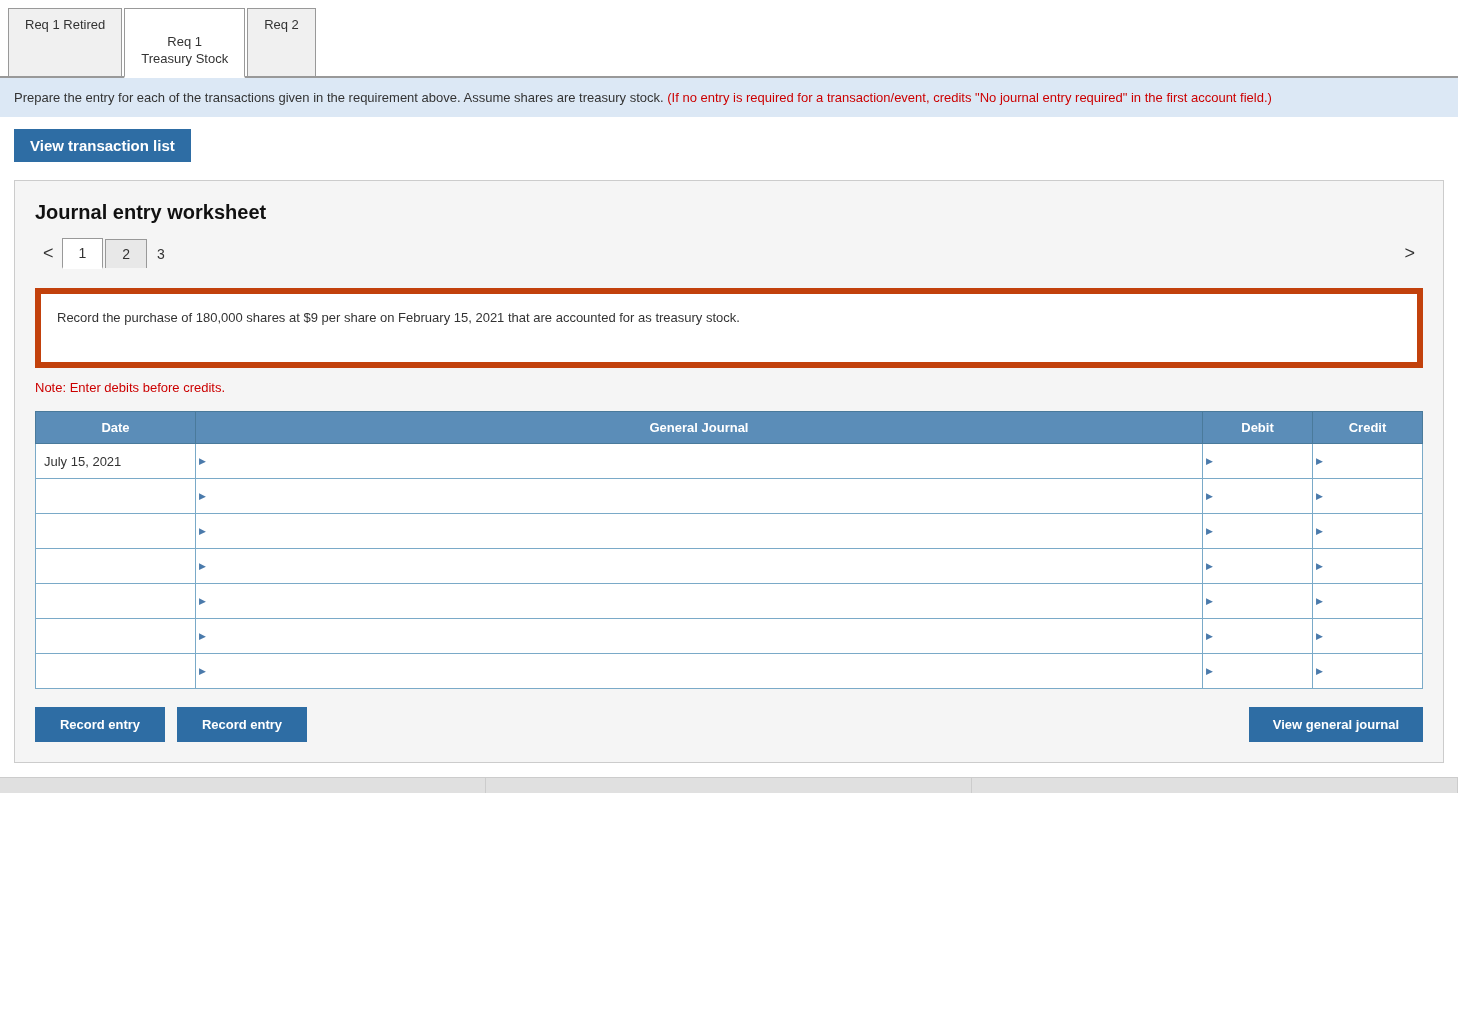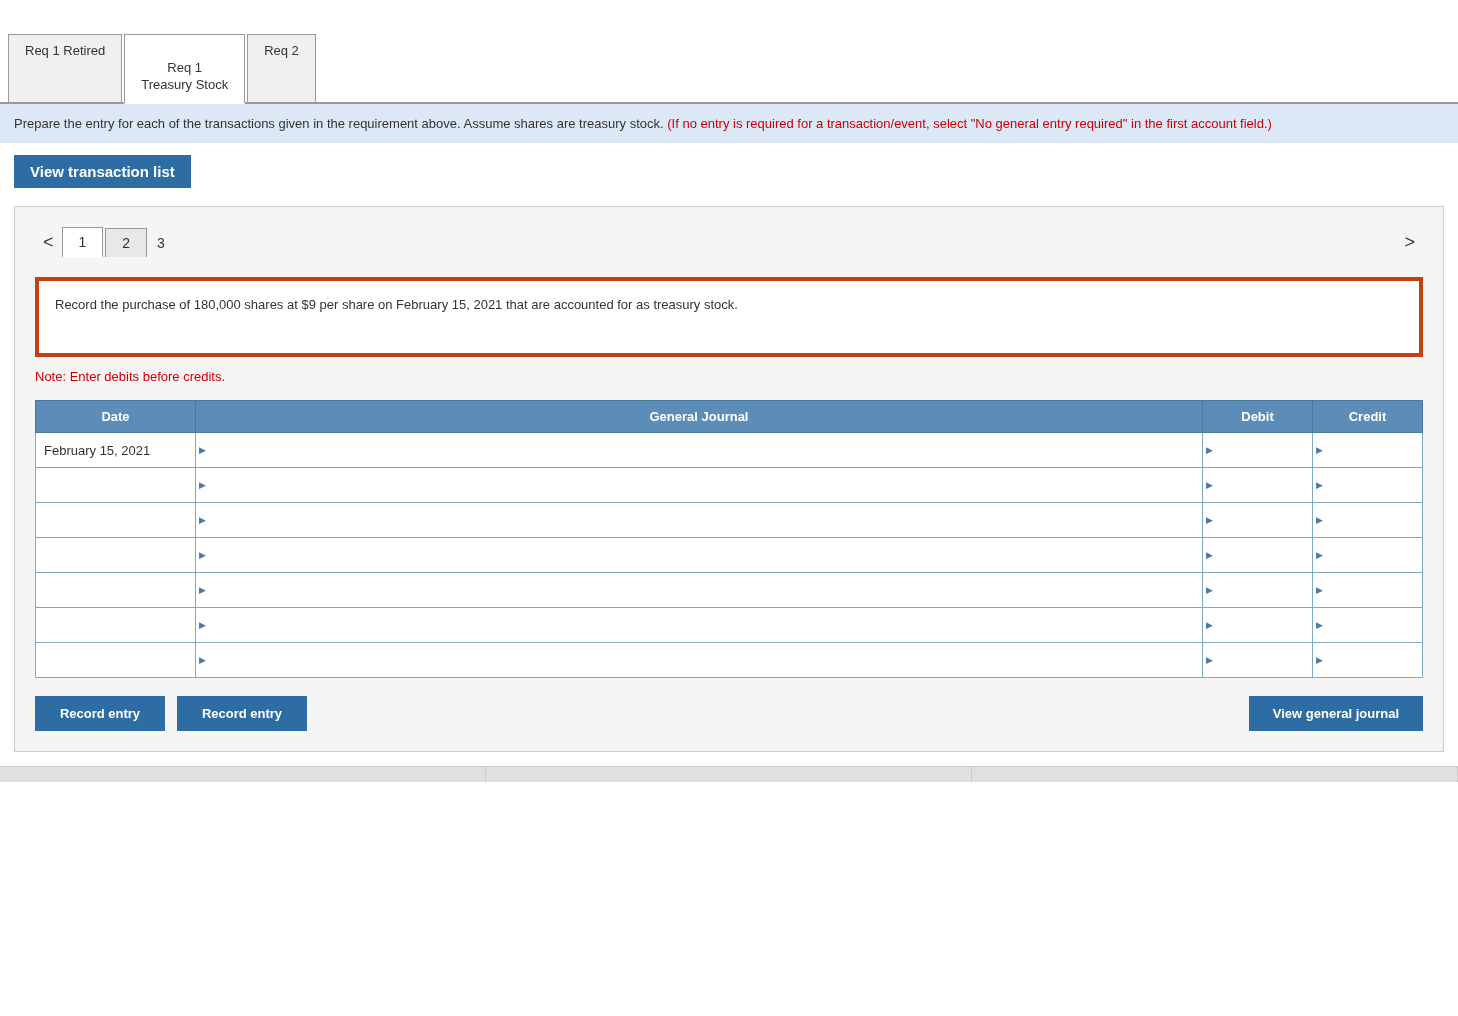--- a/index.html
+++ b/index.html
@@ -10,21 +10,20 @@
       color: #333;
     }
 
     
     .tabs {
       display: flex;
       border-bottom: 2px solid #999;
       padding-left: 8px;
       padding-top: 8px;
       background: #fff;
-      margin-top: 26px;
     }
     .tab {
       padding: 8px 16px;
       border: 1px solid #999;
       border-bottom: none;
       cursor: pointer;
       background: #f0f0f0;
       margin-right: 2px;
       font-size: 13px;
     }
@@ -107,21 +106,21 @@
     }
     .step-tab-3 {
       border: none;
       background: none;
       font-size: 14px;
       padding: 6px 8px;
     }
 
     
     .transaction-desc {
-      border: 4px solid #c2410c;
+      border: 6px solid #c2410c;
       background: #fff;
       padding: 14px 16px;
       margin-bottom: 12px;
       font-size: 13px;
       line-height: 1.6;
       min-height: 80px;
       margin-top: 19px;
     }
 
     
@@ -251,30 +250,31 @@
 Treasury Stock</span>
   </div>
   <div class="tab">
     <span>Req 2</span>
   </div>
 </div>
 
 
 <div class="instruction-bar">
   <span>Prepare the entry for each of the transactions given in the requirement above. Assume shares are treasury stock.</span>
-  <span class="red-text">(If no entry is required for a transaction/event, select "No general entry required" in the first account field.)</span>
+  <span class="red-text">(If no entry is required for a transaction/event, credits "No journal entry required" in the first account field.)</span>
 </div>
 
 
 <button class="view-transaction-btn">
   <span>View transaction list</span>
 </button>
 
 
 <div class="worksheet-container">
+  <div class="worksheet-title">Journal entry worksheet</div>
 
   <div class="step-tabs">
     <button class="step-nav-btn">
       <span>&lt;</span>
     </button>
     <div class="step-tab active">
       <span>1</span>
     </div>
     <div class="step-tab">
       <span>2</span>
@@ -303,21 +303,21 @@
         <th>
           <span>Debit</span>
         </th>
         <th>
           <span>Credit</span>
         </th>
       </tr>
     </thead>
     <tbody id="journal-tbody">
     <tr>
-          <td style="padding-left: 8px; font-size: 13px; vertical-align: middle;">February 15, 2021</td>
+          <td style="padding-left: 8px; font-size: 13px; vertical-align: middle;">July 15, 2021</td>
           <td>
             <div class="td-input-wrapper"><input type="text" style=""></div>
           </td>
           <td>
             <div class="td-input-wrapper"><input type="text" style=""></div>
           </td>
           <td>
             <div class="td-input-wrapper"><input type="text" style=""></div>
           </td>
         </tr>

